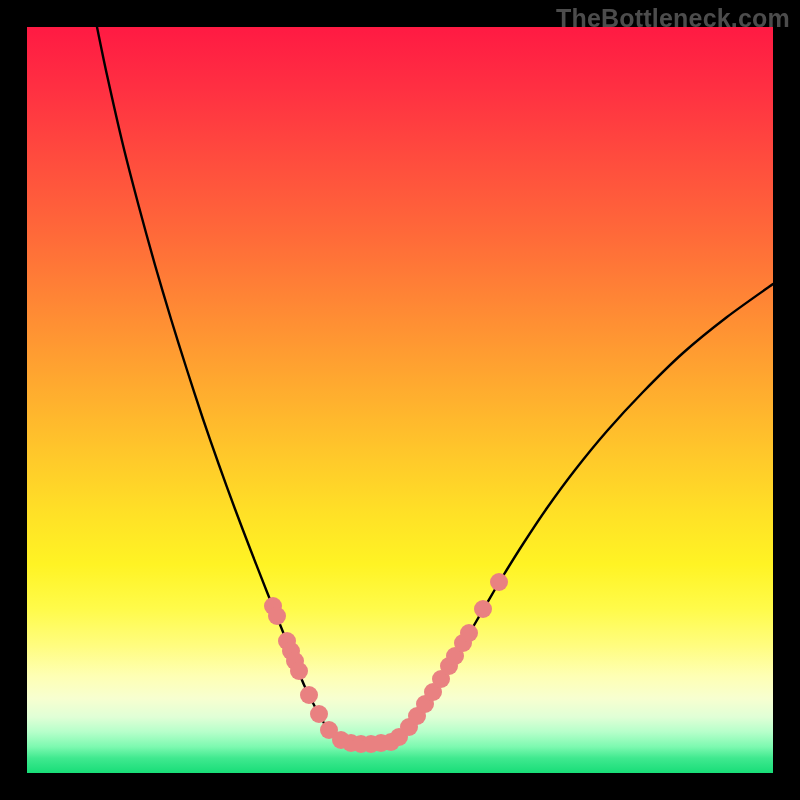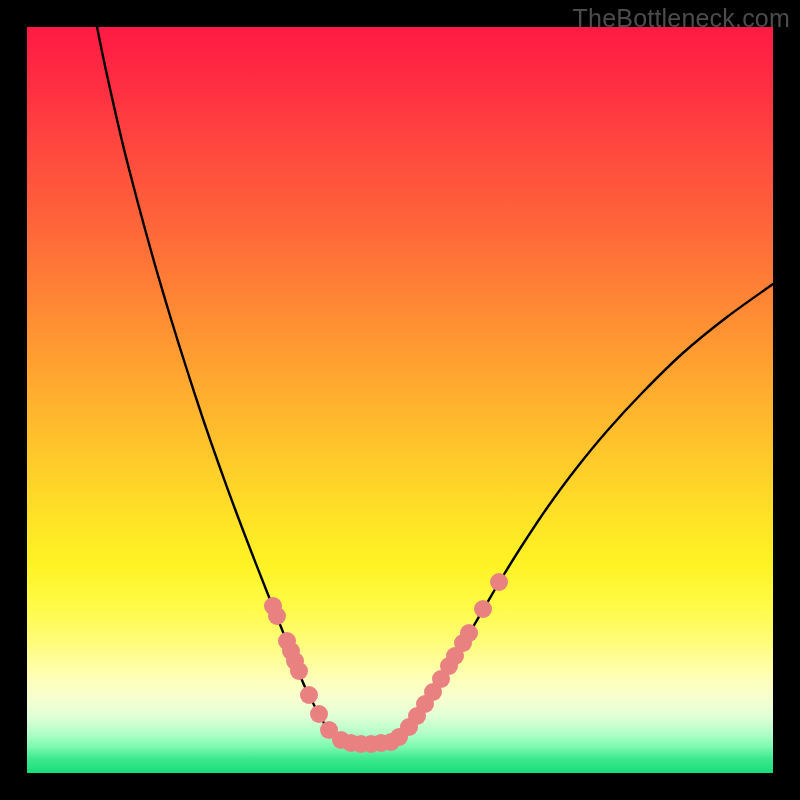--- a/index.html
+++ b/index.html
@@ -43,21 +43,21 @@
       #40e98f 98%,
       #18dd78 100%
     );
   }
   .watermark {
     position: absolute;
     top: 4px;
     right: 10px;
     color: #4c4c4c;
     font-size: 25px;
-    font-weight: 400;
+    font-weight: 700;
     letter-spacing: 0.2px;
   }
   svg.plot {
     position: absolute;
     inset: 0;
   }
 </style>
 </head>
 <body>
 

